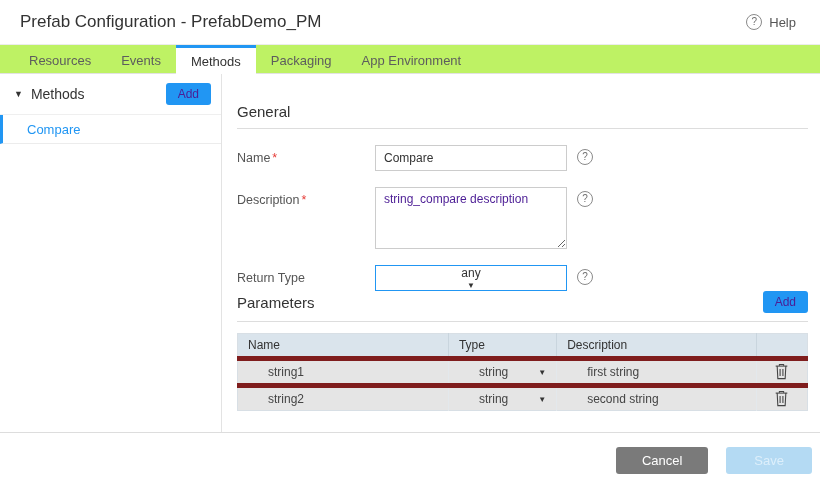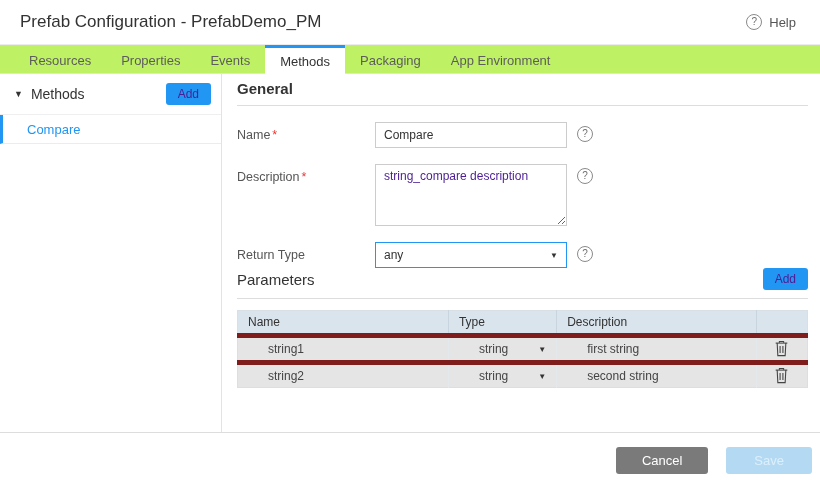--- a/index.html
+++ b/index.html
@@ -29,33 +29,33 @@
     padding:9px 10px 9px 14px; border-bottom:1px solid #efefef; }
   .side-head-left { display:flex; align-items:center; gap:8px; font-size:14px; color:#333; }
   .caret-small { font-size:9px; color:#333; }
   .btn-add { background:#2196f3; color:#4c1d95; border:none; border-radius:3px;
     font-size:12px; padding:4px 12px; cursor:pointer; font-family:inherit; }
   .side-item { height:29px; display:flex; align-items:center; padding-left:24px;
     font-size:13px; color:#2196f3; border-left:3px solid #2196f3;
     border-bottom:1px solid #ececec; background:#fff; cursor:pointer; }
 
   .content { flex:1 1 auto; padding:0 12px 0 15px; background:#fff; }
-  .section-title { font-size:15px; color:#333; padding:6px 0 8px 0; border-bottom:1px solid #ddd;font-weight:bold; }
+  .section-title { font-size:15px; color:#333; padding:29px 0 8px 0; border-bottom:1px solid #ddd; }
 
   .form-row { display:flex; align-items:flex-start; margin-top:16px; }
   .form-label { width:138px; flex:0 0 auto; font-size:12.5px; color:#555; padding-top:6px; }
   .req { color:#e53935; margin-left:2px; }
   .ctrl-wrap { display:flex; align-items:flex-start; gap:10px; }
   .input-text { width:192px; height:26px; border:1px solid #ccc; background:#fff;
     font-size:12px; color:#333; padding:0 8px; font-family:inherit; outline:none; }
   .textarea { width:192px; height:62px; border:1px solid #ccc; background:#fff;
     font-size:12px; color:#4c1d95; padding:4px 8px; font-family:inherit; resize:vertical; outline:none; }
   .select { width:192px; height:26px; border:1px solid #2196f3; background:#fff;
     display:flex; align-items:center; justify-content:space-between; padding:0 8px;
-    font-size:12px; color:#333; cursor:pointer; }
+    font-size:12px; color:#333; cursor:pointer;flex-direction:column; }
   .select .caret { font-size:8px; color:#333; }
   .help-after { margin-top:4px; }
 
   
   .param-head { display:flex; align-items:center; justify-content:space-between;
     padding-bottom:8px; border-bottom:1px solid #ddd; }
   .param-title { font-size:15px; color:#333; }
   table.params { width:100%; border-collapse:collapse; margin-top:11px;
     border:1px solid #d8dfe5; table-layout:fixed; }
   table.params th { background:#dae4ec; font-weight:normal; text-align:left;
@@ -88,21 +88,20 @@
   <div class="titlebar">
     <div class="title">Prefab Configuration - PrefabDemo_PM</div>
     <div class="help">
       <span class="qicon">?</span>
       <span>Help</span>
     </div>
   </div>
 
   <div class="tabbar">
     <div class="tab">Resources</div>
-    <div class="tab">Properties</div>
     <div class="tab">Events</div>
     <div class="tab active">Methods</div>
     <div class="tab">Packaging</div>
     <div class="tab">App Environment</div>
   </div>
 
   <div class="main">
 
     <div class="sidebar">
       <div class="side-head">

